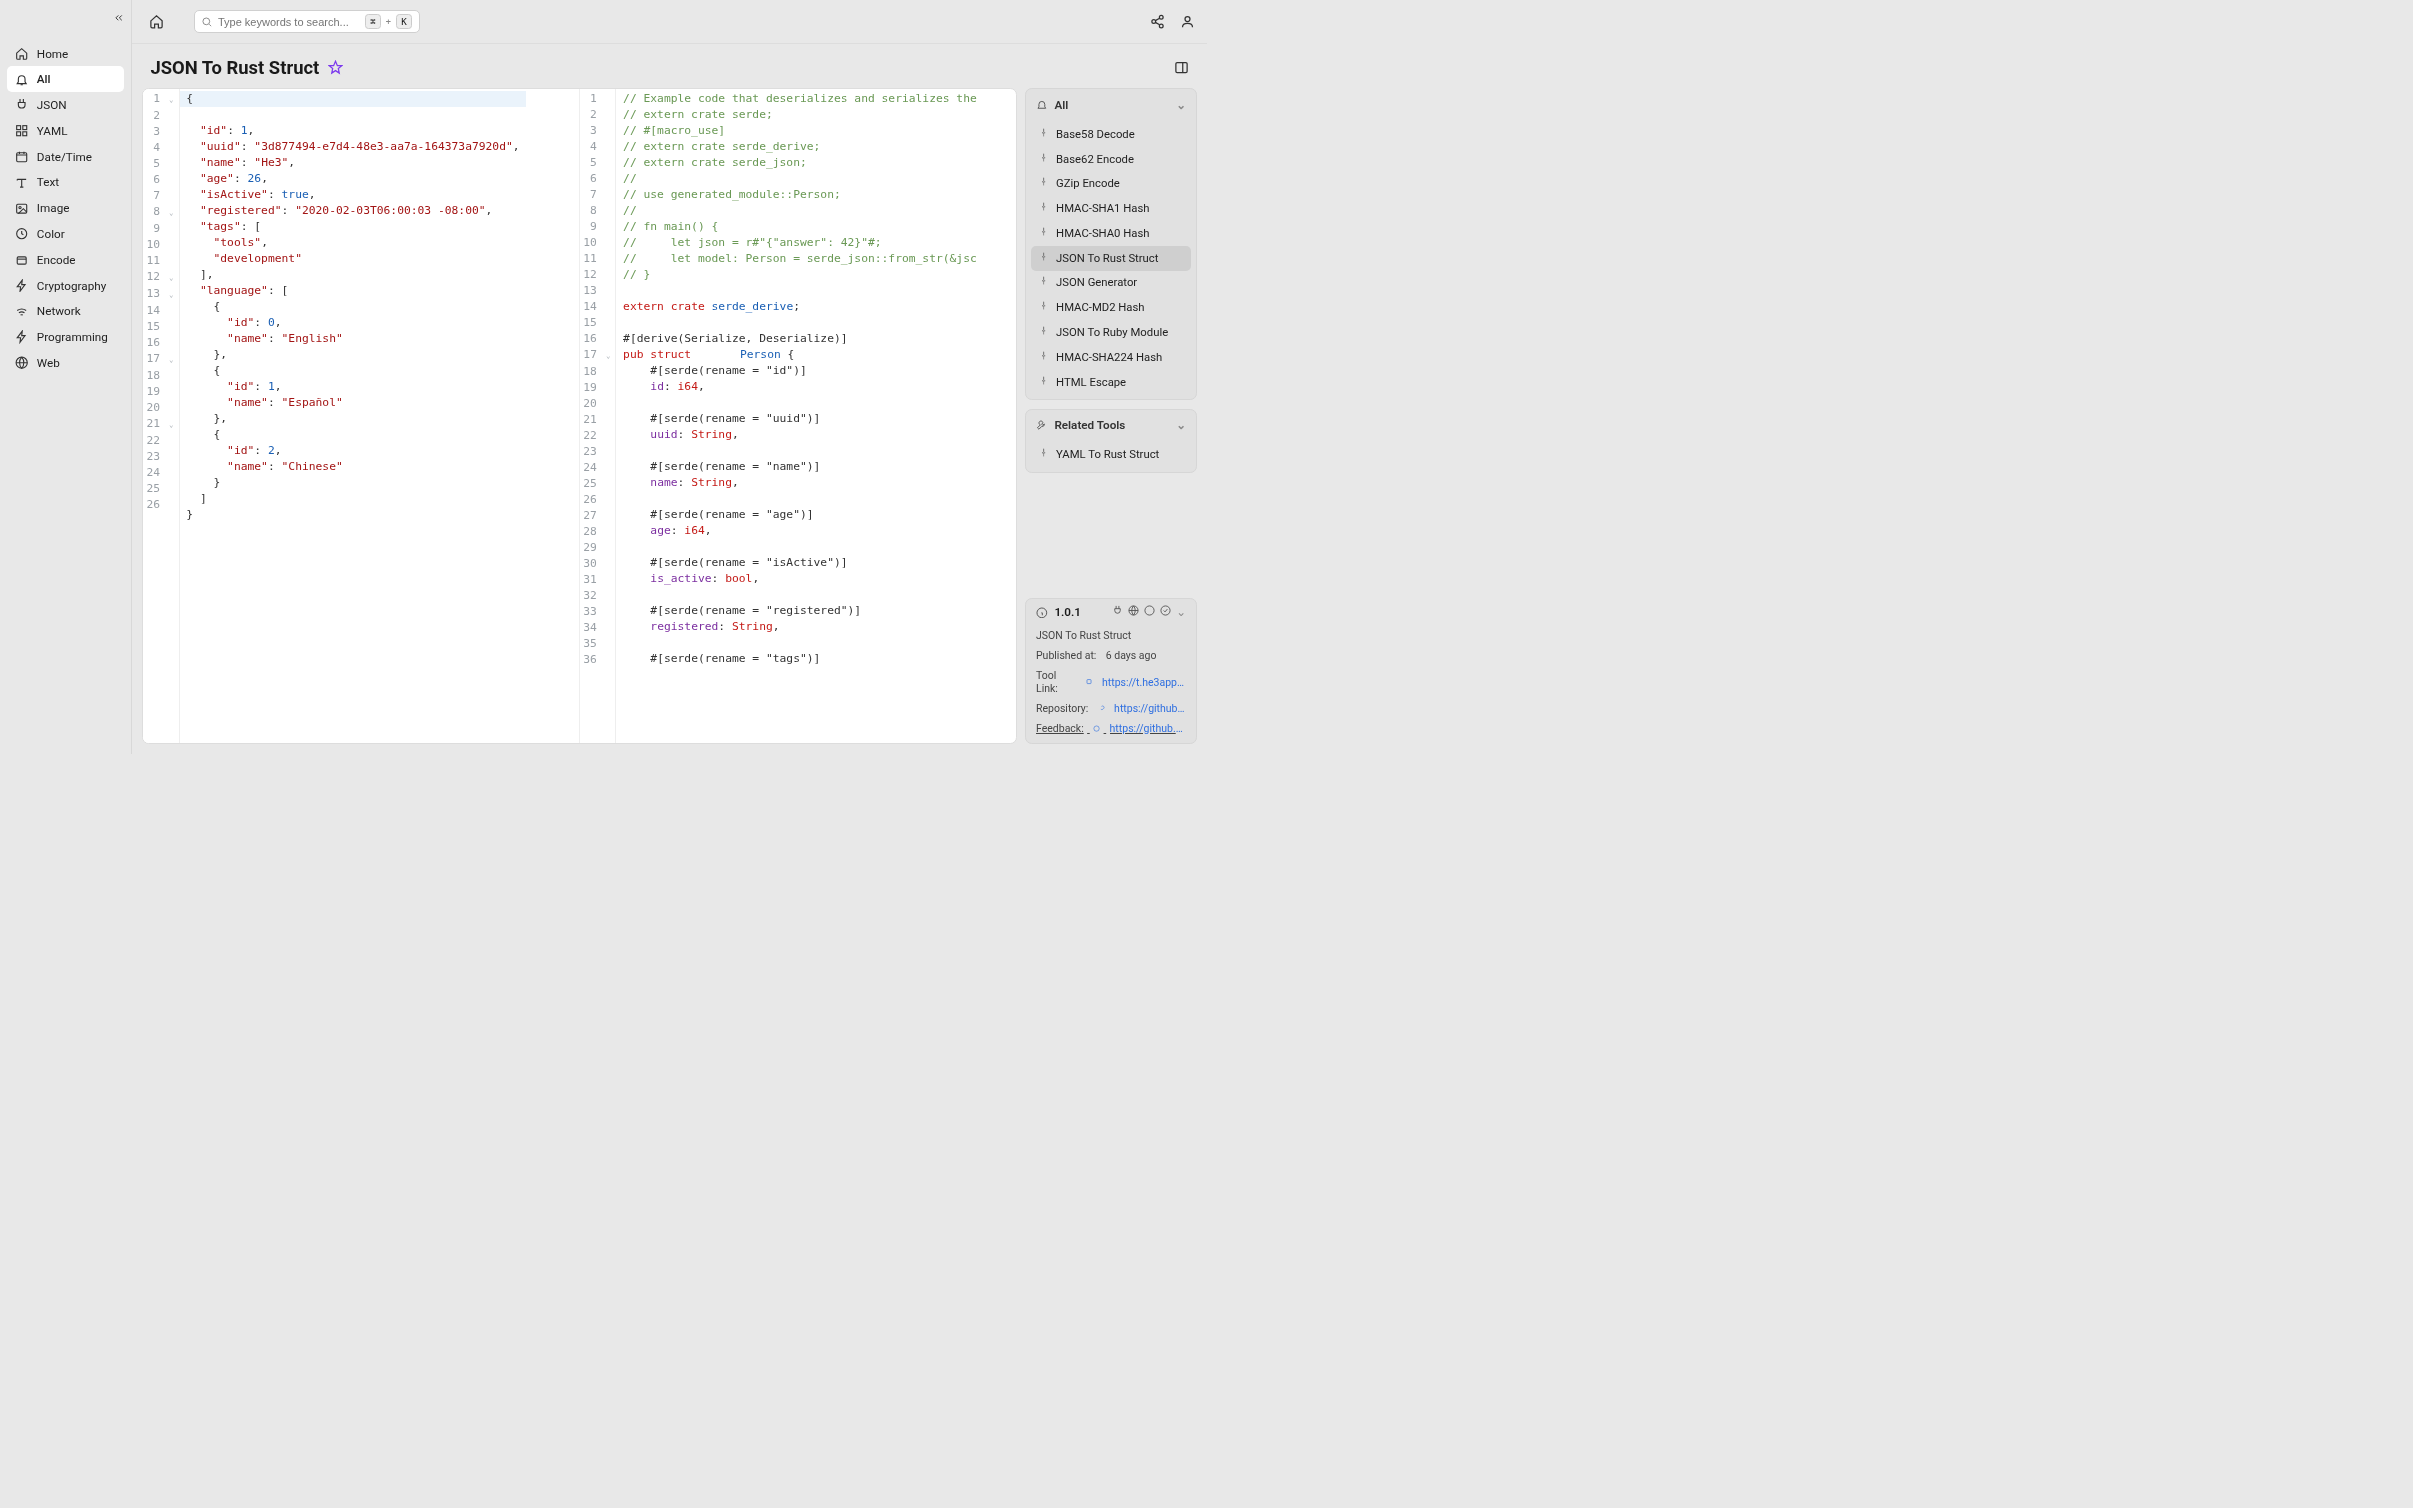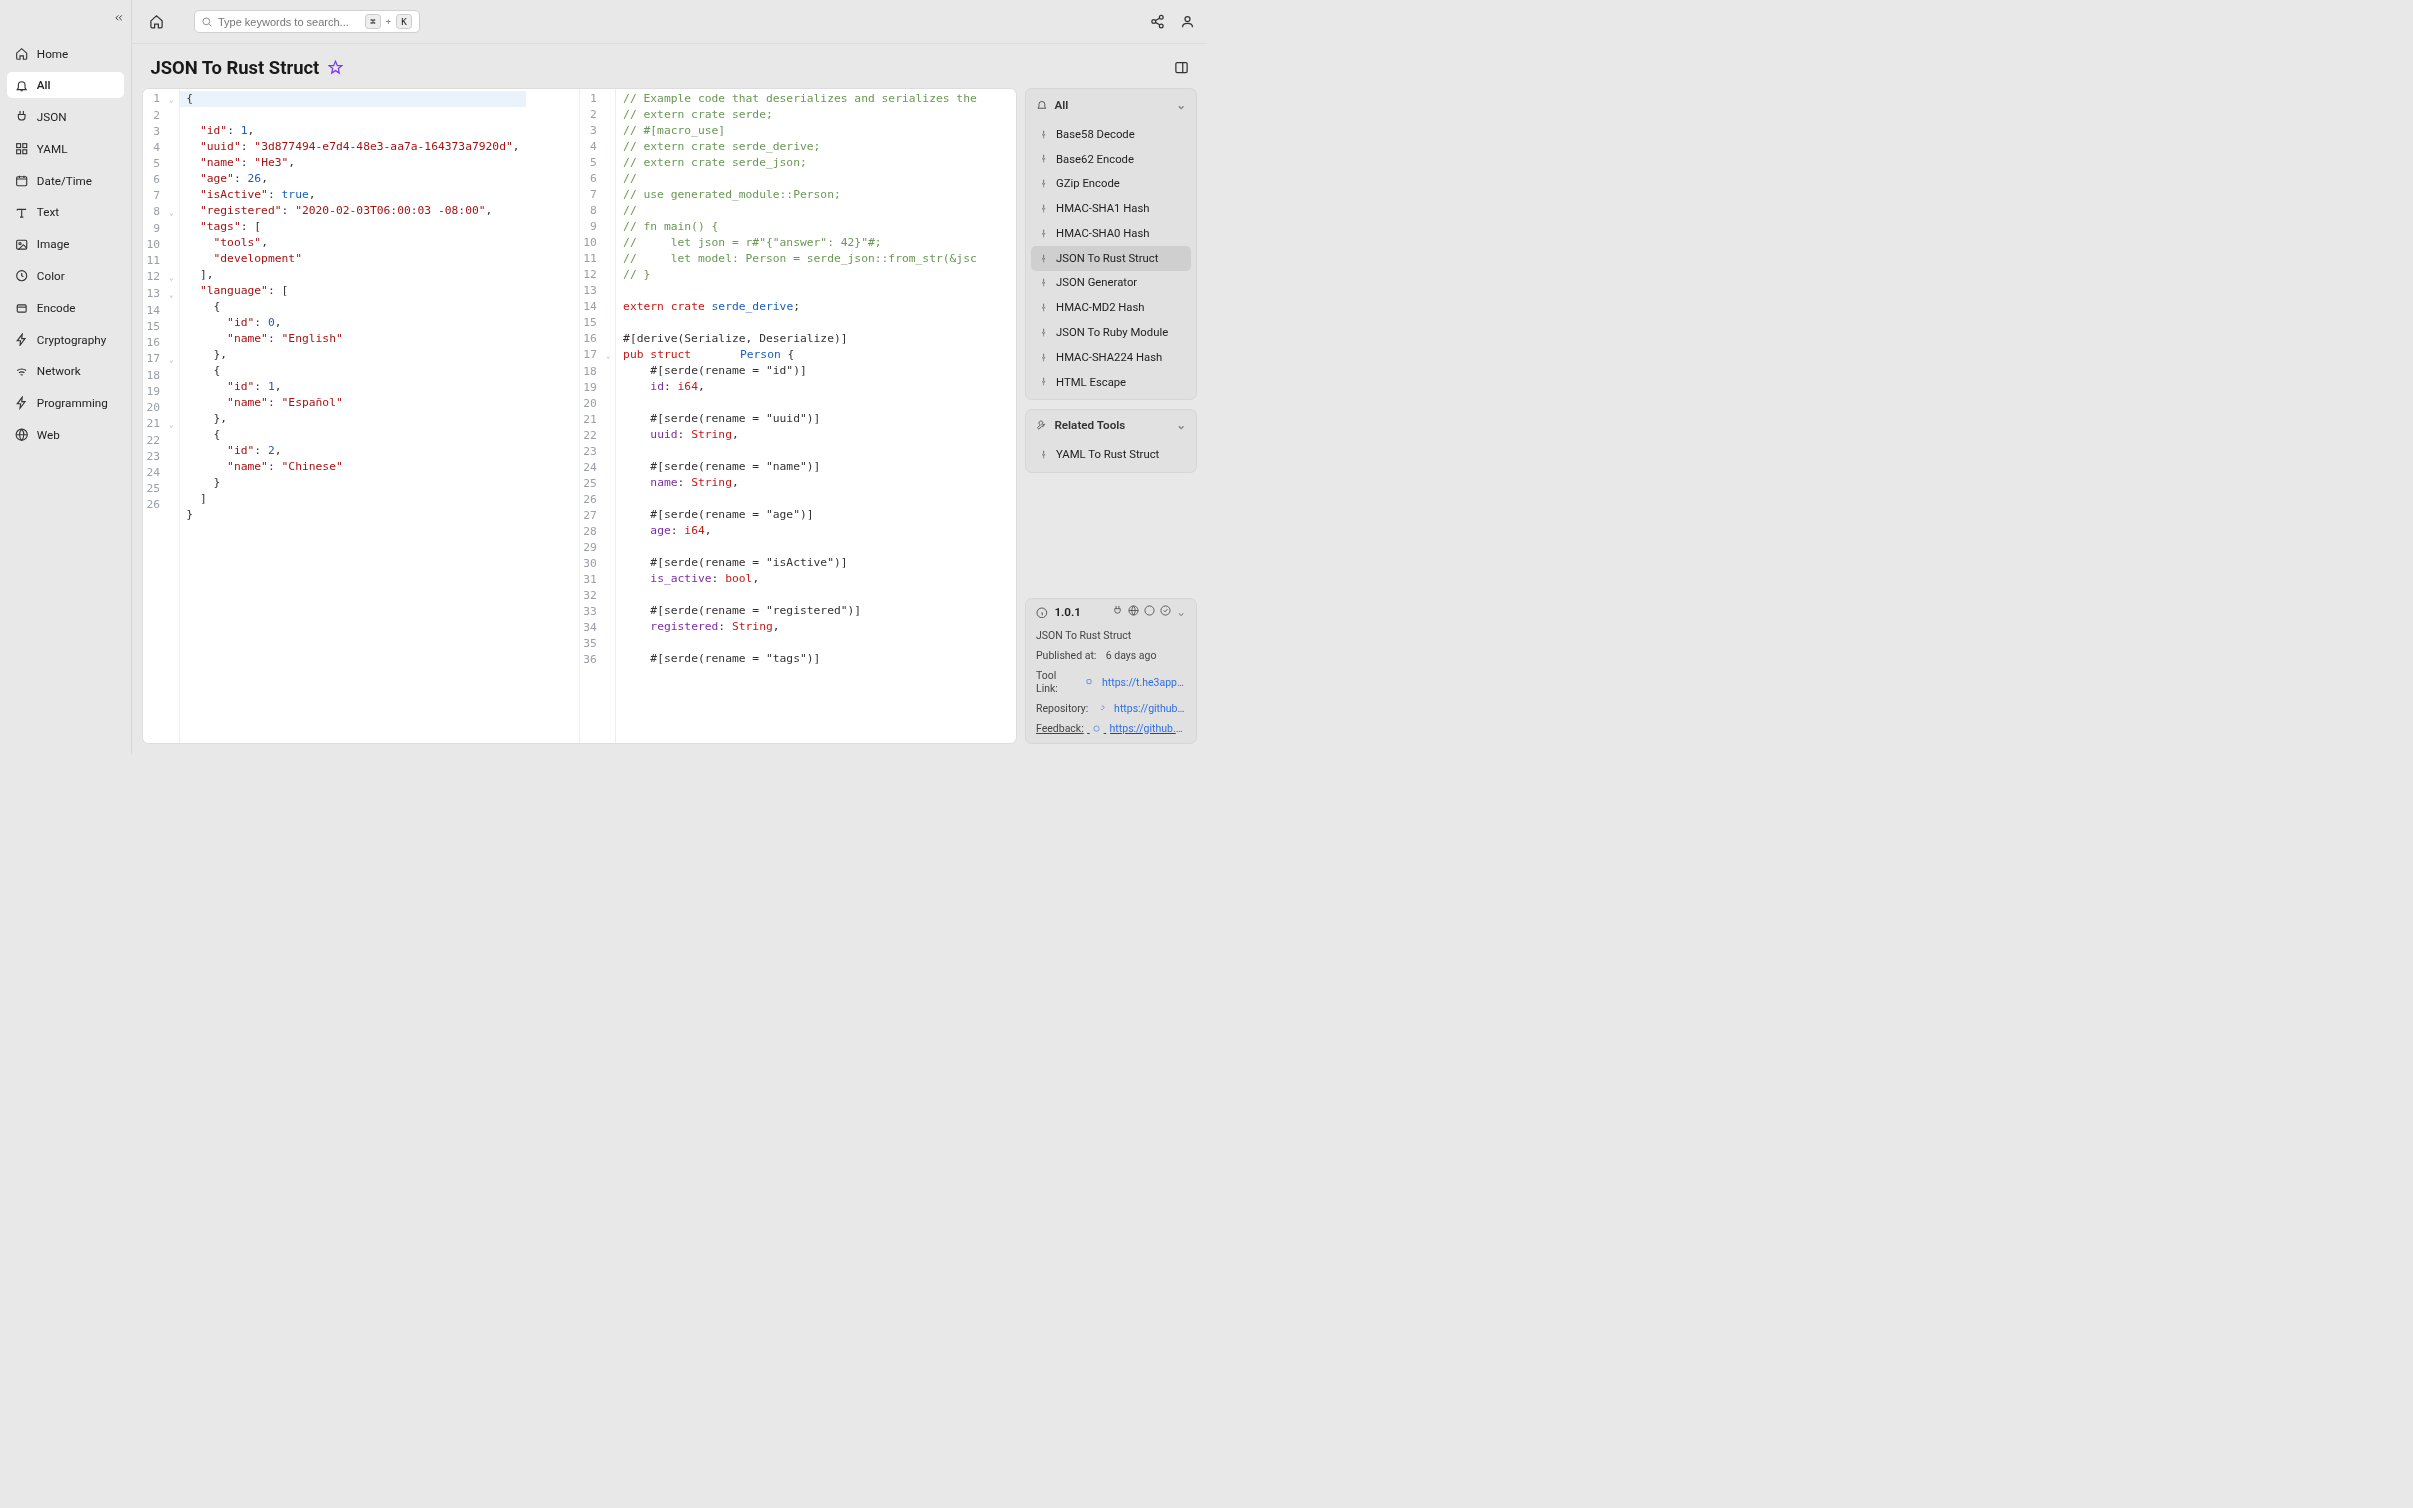--- a/index.html
+++ b/index.html
@@ -21,21 +21,21 @@
     border-right: 0.8px solid #d8d8d8;
     padding: 6.7px 6.7px;
     position: relative;
   }
   .collapse-handle {
     position: absolute;
     top: 11.7px; right: 6.7px;
     cursor: pointer;
     color: #333;
   }
-  .nav { margin-top: 34px; display: flex; flex-direction: column; gap: 6px; }
+  .nav { margin-top: 34px; display: flex; flex-direction: column; gap: 0; }
   .nav-item {
     display: flex; align-items: center; gap: 8.4px;
     padding: 5.9px 8.4px;
     border-radius: 5px;
     cursor: pointer;
     font-size: 11.7px;
     color: #222;
   }
   .nav-item.active { background: #fff; font-weight: 500; }
   .nav-item .ic { width: 13.4px; height: 13.4px; display: inline-flex; align-items: center; justify-content: center; }
@@ -163,21 +163,21 @@
   .card-header {
     display: flex; align-items: center; gap: 6.7px;
     padding: 8.4px 10px;
     font-weight: 600;
     font-size: 11.7px;
     color: #333;
   }
   .card-header .chev { margin-left: auto; color: #888; }
   .card-list { padding: 1.7px 5px 5px; overflow-y: auto; }
   .tool-item {
-    display: flex; align-items: center; gap: 6.7px;
+    display: flex; gap: 6.7px;
     padding: 5.9px 8.4px;
     border-radius: 5px;
     font-size: 11.3px;
     color: #222;
     cursor: pointer;
   }
   .tool-item.active { background: #cfcfcf; }
   .pin { width: 10px; color: #666; }
   .card.tools-card { flex: 0 0 auto; max-height: 348px; }
   .card.tools-card .card-list { max-height: 310px; }

